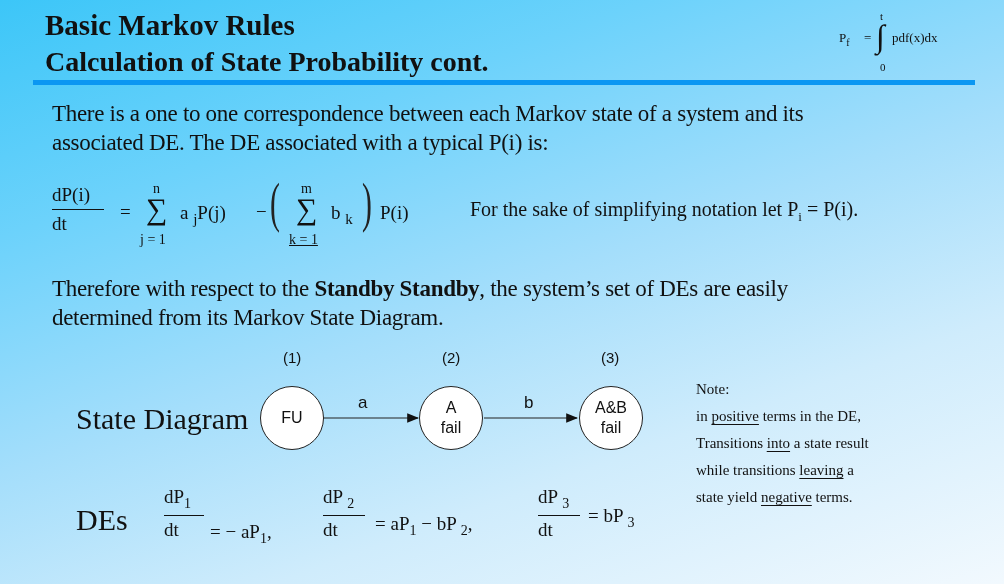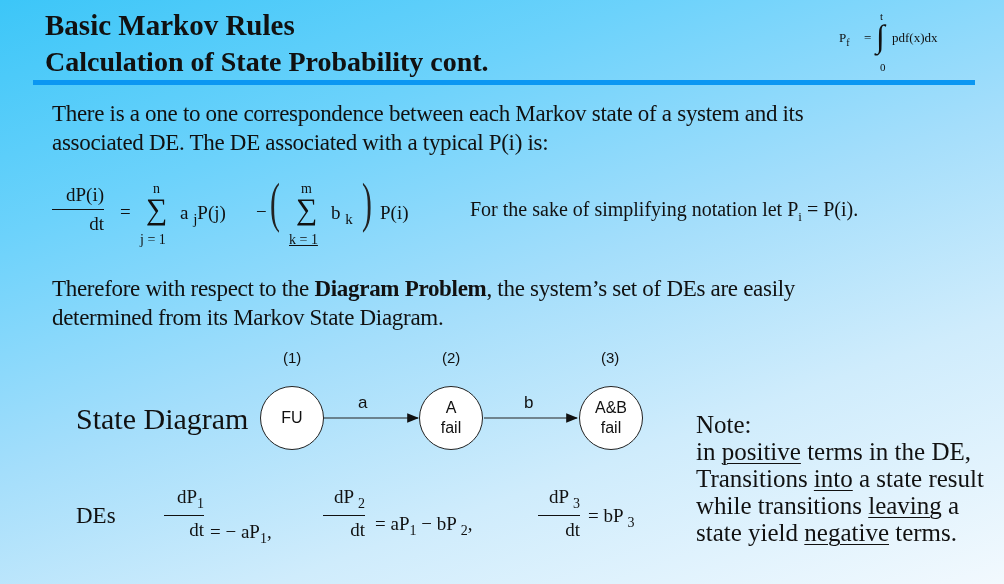--- a/index.html
+++ b/index.html
@@ -21,39 +21,39 @@
   .hf .ut { position:absolute; left:44px; top:2px; font-size:11px; }
   .hf .lt { position:absolute; left:44px; top:53px; font-size:11px; }
   .hf .body { position:absolute; left:56px; top:22px; }
 
   .para { font-size:23px; line-height:29px; letter-spacing:-0.3px; }
   .p1 { left:52px; top:99px; width:900px; }
   .p2 { left:52px; top:274px; width:900px; }
 
   
   .gf { left:52px; top:178px; width:420px; height:75px; font-size:19px; }
-  .frac { position:absolute; text-align:right; }
+  .frac { position:absolute; text-align:left; }
   .frac .num { display:block; }
   .frac .bar { display:block; height:1px; background:#111; margin:3px 0; }
   .frac .den { display:block; }
   .sigma { position:absolute; font-size:30px; line-height:30px; }
   .small { position:absolute; font-size:14px; }
   .paren { position:absolute; font-size:54px; line-height:54px; font-weight:100; transform:scaleX(0.55); color:#222; }
   .note1 { left:470px; top:198px; font-size:20px; }
   .note1 sub { font-size:13px; }
 
   
   .state-label { left:76px; top:402px; font-size:30px; }
-  .des-label { left:76px; top:503px; font-size:23px; }
+  .des-label { left:76px; top:503px; font-size:30px; }
   .node { position:absolute; width:62px; height:62px; border:1.5px solid #222; border-radius:50%; background:#fff;
           font-family:"Liberation Sans", sans-serif; font-size:16px; display:flex; align-items:center; justify-content:center;
           text-align:center; line-height:20px; }
   .idx { position:absolute; font-family:"Liberation Sans", sans-serif; font-size:15px; }
   .edge-lbl { position:absolute; font-family:"Liberation Sans", sans-serif; font-size:17px; }
-  .note2 { left:696px; top:376px; width:290px; font-size:25px; line-height:27px;margin-top:35px; }
+  .note2 { left:696px; top:376px; width:290px; font-size:15px; line-height:27px; }
   .note2 u { text-decoration-thickness:1px; text-underline-offset:3px; }
 
   .de { position:absolute; font-size:19px; }
   .de .frac { font-size:19px; }
 </style>
 </head>
 <body>
 
 <div class="abs title">Basic Markov Rules</div>
 <div class="abs subtitle">Calculation of State Probability cont.</div>
@@ -90,21 +90,21 @@
   <span class="sigma" style="left:244px; top:16px;">∑</span>
   <span class="small" style="left:237px; top:54px;text-decoration:underline;">k = 1</span>
   <span style="position:absolute; left:279px; top:24px;"><span>b</span> <sub style="font-size:15px">k</sub></span>
   <span class="paren" style="left:306px; top:-2px;">)</span>
   <span style="position:absolute; left:328px; top:24px;">P(i)</span>
 </div>
 
 <div class="abs note1"><span>For the sake of simplifying notation let P</span><sub>i</sub><span> = P(i).</span></div>
 
 <div class="abs para p2">
-  <div><span>Therefore with respect to the </span><b>Diagram Problem</b><span>, the system’s set of DEs are easily</span></div>
+  <div><span>Therefore with respect to the </span><b>Standby Standby</b><span>, the system’s set of DEs are easily</span></div>
   <div>determined from its Markov State Diagram.</div>
 </div>
 
 <div class="abs state-label">State Diagram</div>
 
 <span class="idx" style="left:283px; top:349px;">(1)</span>
 <span class="idx" style="left:442px; top:349px;">(2)</span>
 <span class="idx" style="left:601px; top:349px;">(3)</span>
 
 <svg class="abs" style="left:0; top:0;" width="1004" height="584">

